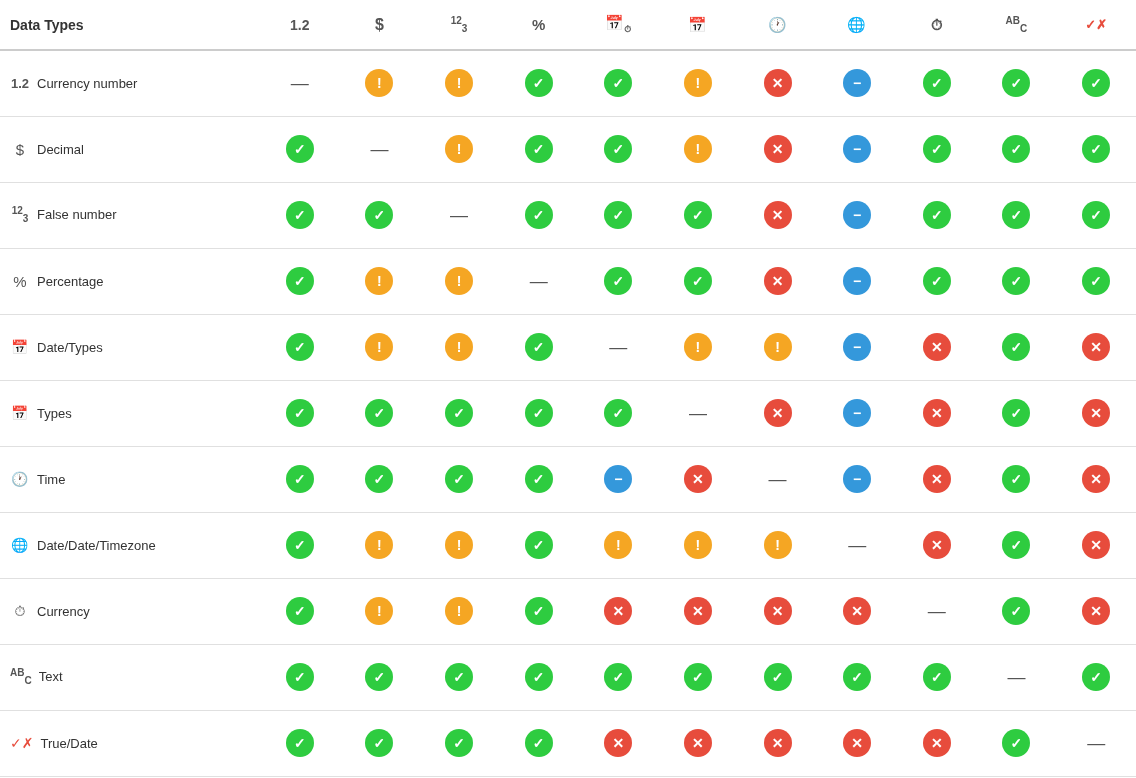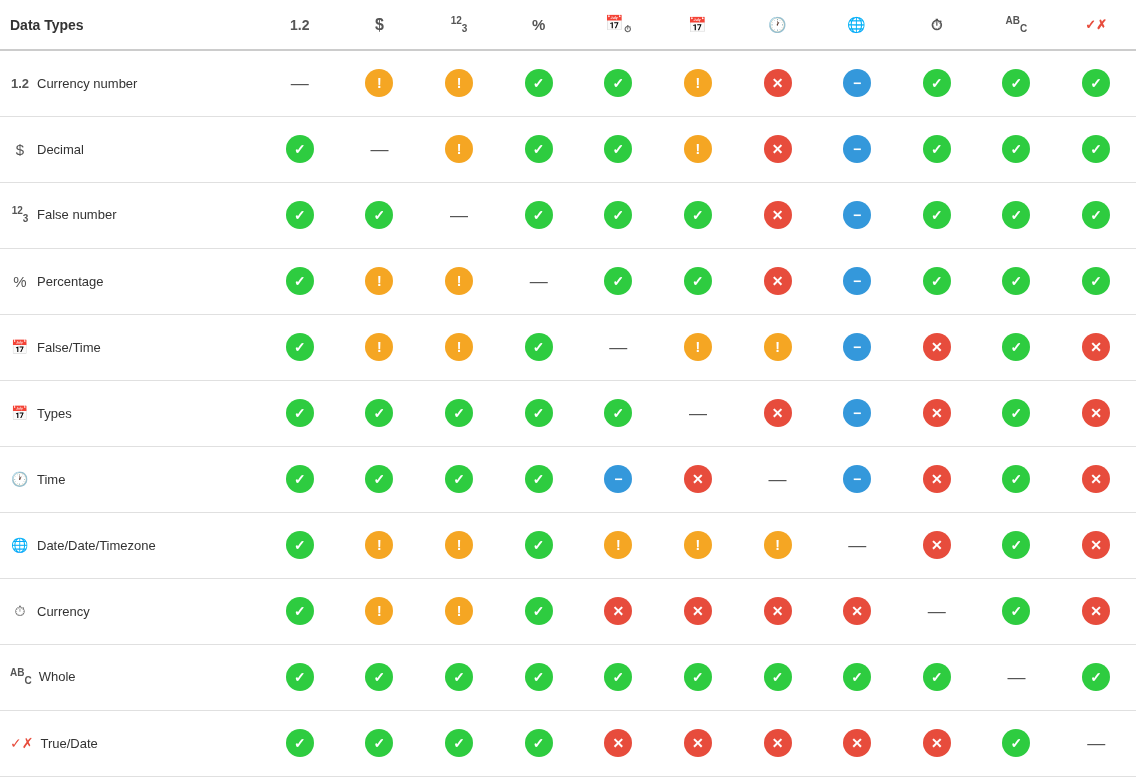--- a/index.html
+++ b/index.html
@@ -246,21 +246,21 @@
           <td><span class="circle circle-red" style="background:#e74c3c;">✕</span></td>
           <td><span class="circle circle-blue" style="background:#3498db;">−</span></td>
           <td><span class="circle circle-green" style="background:#2ecc40;">✓</span></td>
           <td><span class="circle circle-green" style="background:#2ecc40;">✓</span></td>
           <td><span class="circle circle-green" style="background:#2ecc40;">✓</span></td>
         </tr>
         <tr>
           <td>
             <div class="row-label">
               <span class="row-icon icon-datetime">📅</span>
-              <span>False/Time</span>
+              <span>Date/Types</span>
             </div>
           </td>
           <td><span class="circle circle-green" style="background:#2ecc40;">✓</span></td>
           <td><span class="circle circle-yellow" style="background:#f5a623;">!</span></td>
           <td><span class="circle circle-yellow" style="background:#f5a623;">!</span></td>
           <td><span class="circle circle-green" style="background:#2ecc40;">✓</span></td>
           <td><span class="dash">—</span></td>
           <td><span class="circle circle-yellow" style="background:#f5a623;">!</span></td>
           <td><span class="circle circle-yellow" style="background:#f5a623;">!</span></td>
           <td><span class="circle circle-blue" style="background:#3498db;">−</span></td>
@@ -341,21 +341,21 @@
           <td><span class="circle circle-red" style="background:#e74c3c;">✕</span></td>
           <td><span class="circle circle-red" style="background:#e74c3c;">✕</span></td>
           <td><span class="dash">—</span></td>
           <td><span class="circle circle-green" style="background:#2ecc40;">✓</span></td>
           <td><span class="circle circle-red" style="background:#e74c3c;">✕</span></td>
         </tr>
         <tr>
           <td>
             <div class="row-label">
               <span class="row-icon icon-text"><sup>A</sup><sup>B</sup><sub>C</sub></span>
-              <span>Whole</span>
+              <span>Text</span>
             </div>
           </td>
           <td><span class="circle circle-green" style="background:#2ecc40;">✓</span></td>
           <td><span class="circle circle-green" style="background:#2ecc40;">✓</span></td>
           <td><span class="circle circle-green" style="background:#2ecc40;">✓</span></td>
           <td><span class="circle circle-green" style="background:#2ecc40;">✓</span></td>
           <td><span class="circle circle-green" style="background:#2ecc40;">✓</span></td>
           <td><span class="circle circle-green" style="background:#2ecc40;">✓</span></td>
           <td><span class="circle circle-green" style="background:#2ecc40;">✓</span></td>
           <td><span class="circle circle-green" style="background:#2ecc40;">✓</span></td>

